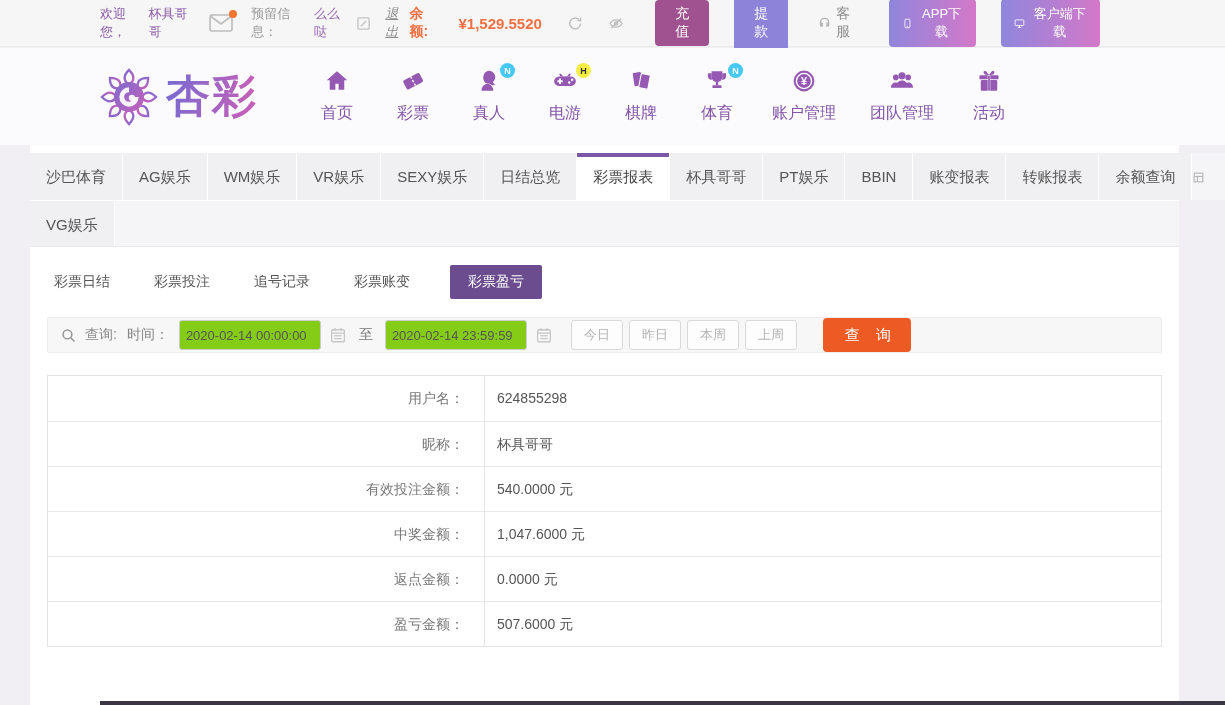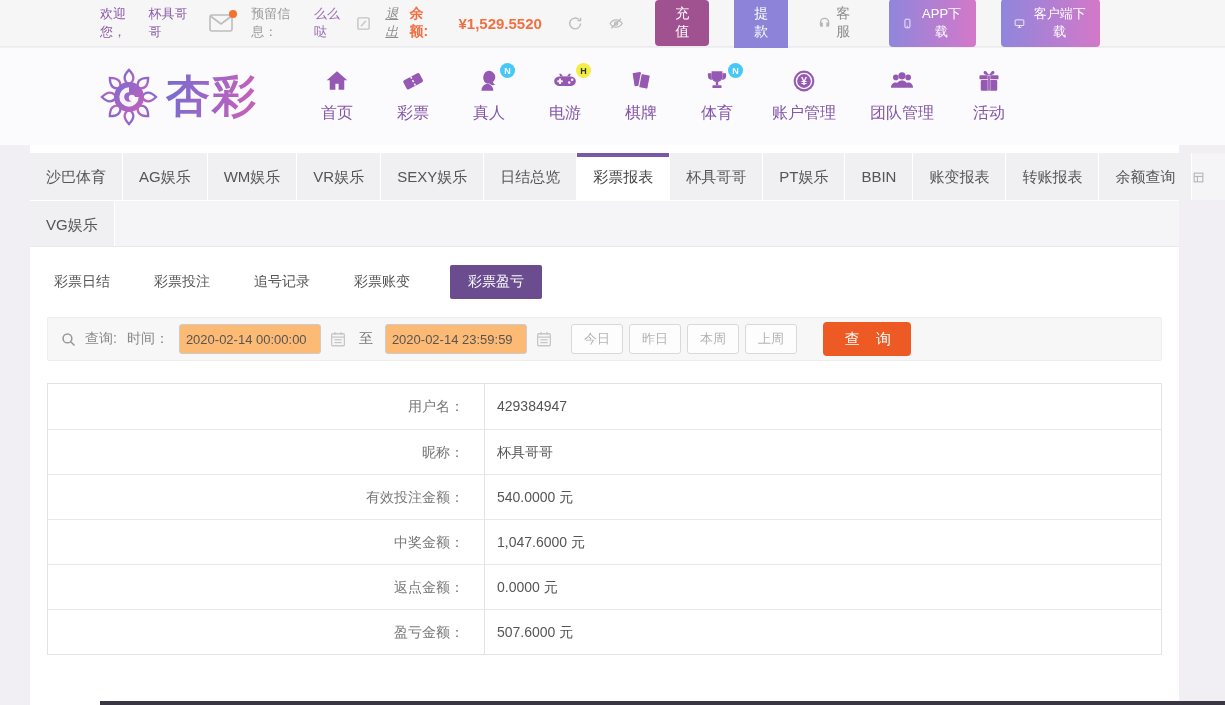--- a/index.html
+++ b/index.html
@@ -68,26 +68,26 @@
   .tab-strip .strip-end { flex:1; background:#f5f4f6; display:flex; align-items:center; justify-content:flex-end; padding-right:84px; }
   .window-icon { width:13px; height:13px; cursor:pointer; }
   .window-icon svg { width:13px; height:13px; }
 
   
   .subtabs { display:flex; align-items:center; gap:36px; padding:18px 0 14px 20px;text-align:center; }
   .subtab { font-size:14px; color:#555; cursor:pointer; padding:8px 4px; }
   .subtab.active { background:#6a4c8f; color:#fff; padding:8px 18px; border-radius:2px; }
 
   
-  .query-bar { margin:4px 17px 0 17px; height:44px; background:#f7f7f7; border:1px solid #ededed;
+  .query-bar { margin:4px 17px 0 17px; height:36px; background:#f7f7f7; border:1px solid #ededed;
                border-radius:2px; display:flex; align-items:center; padding:0 12px; gap:8px; }
   .query-bar .qicon { width:17px; height:17px; display:inline-flex; }
   .query-bar .qicon svg { width:100%; height:100%; }
   .q-label { font-size:14px; color:#888; margin-right:2px; }
-  .date-input { width:142px; height:30px; border:1px solid #ccc; border-radius:3px; background:#fdba74;
+  .date-input { width:142px; height:30px; border:1px solid #ccc; border-radius:3px; background:#84cc16;
                 font-size:13px; color:#555; padding:0 6px; font-family:"Liberation Sans","DejaVu Sans",sans-serif; }
   .cal-icon { width:18px; height:18px; display:inline-flex; cursor:pointer; }
   .cal-icon svg { width:100%; height:100%; }
   .to-label { font-size:14px; color:#777; margin:0 4px; }
   .quick-btn { height:30px; padding:0 12px; background:#fdfdfd; border:1px solid #d9d9d9; border-radius:3px;
                font-size:13px; color:#b3b3b3; cursor:pointer; margin-left:6px; }
   .quick-btn:first-of-type { margin-left:10px; }
   .btn-search { height:34px; width:88px; margin-left:18px; background:#ed5a24; color:#fff; border:none;
                 border-radius:4px; font-size:15px; letter-spacing:6px; padding-left:8px; cursor:pointer; }
 
@@ -375,21 +375,21 @@
           <button class="quick-btn">昨日</button>
           <button class="quick-btn">本周</button>
           <button class="quick-btn">上周</button>
         </span>
       <button class="btn-search">查 询</button>
     </div>
 
     <div class="report-table">
         <div class="report-row">
           <div class="report-label">用户名：</div>
-          <div class="report-value">429384947</div>
+          <div class="report-value">624855298</div>
         </div>
         <div class="report-row">
           <div class="report-label">昵称：</div>
           <div class="report-value">杯具哥哥</div>
         </div>
         <div class="report-row">
           <div class="report-label">有效投注金额：</div>
           <div class="report-value">540.0000 元</div>
         </div>
         <div class="report-row">

